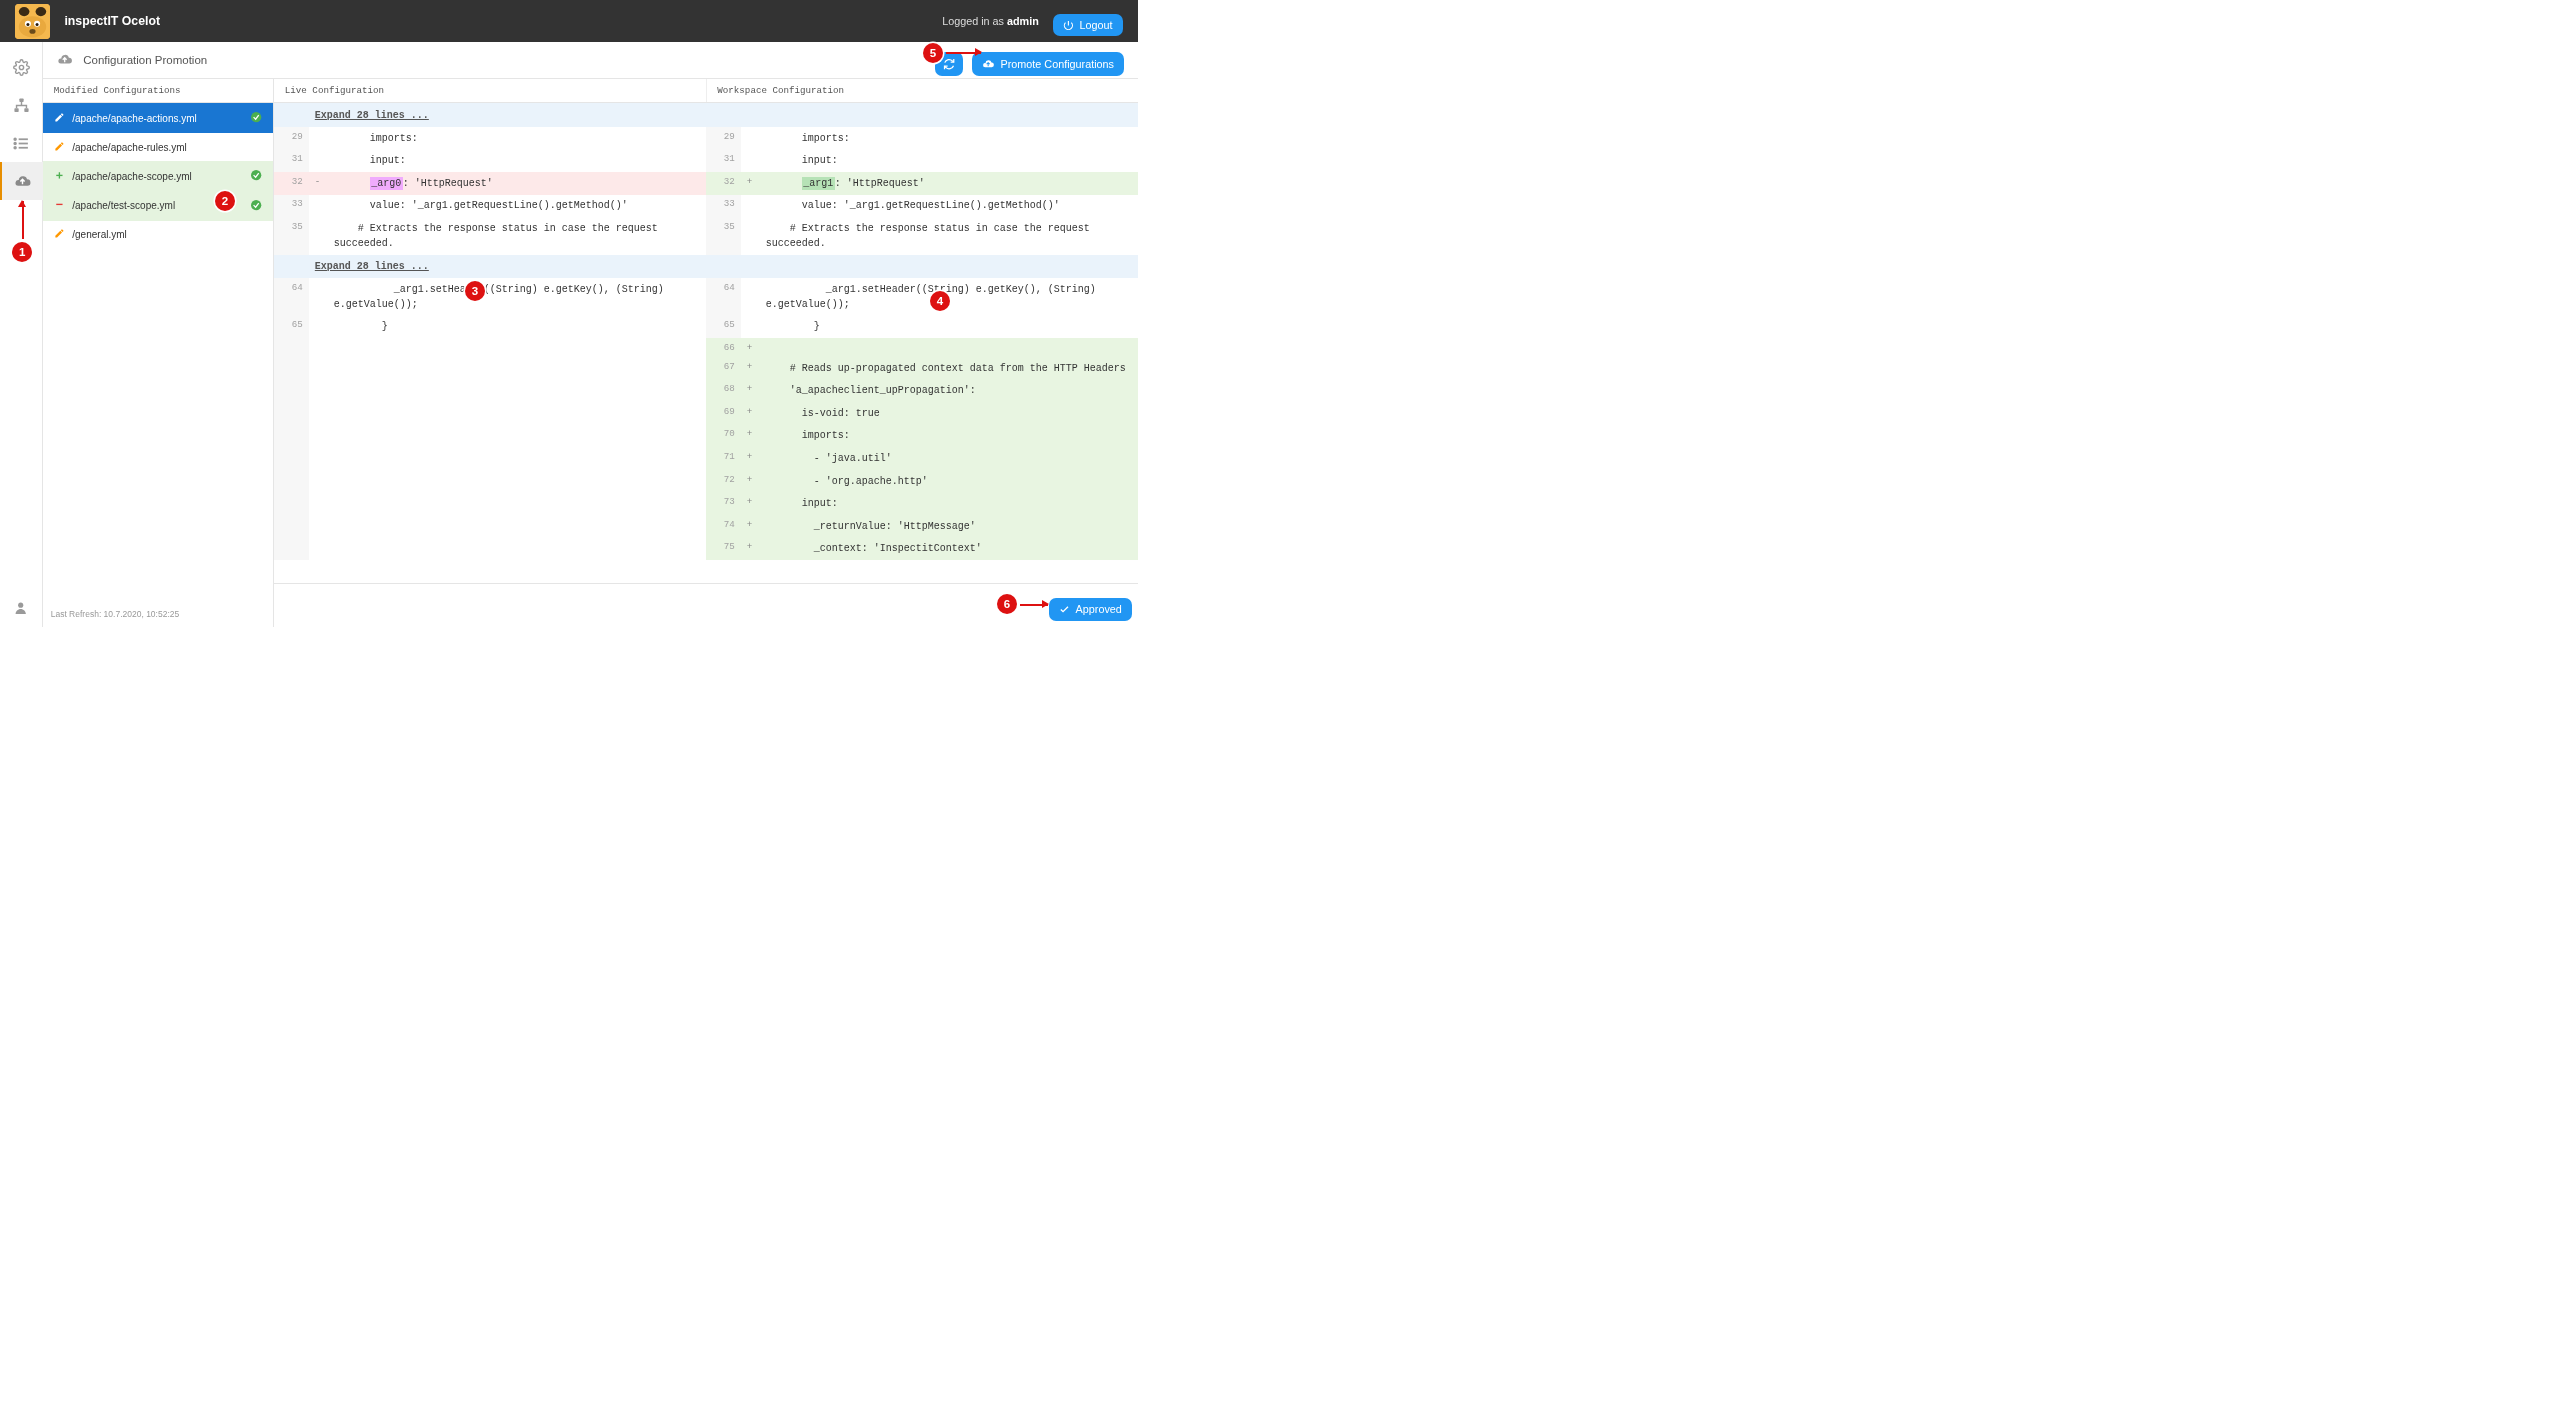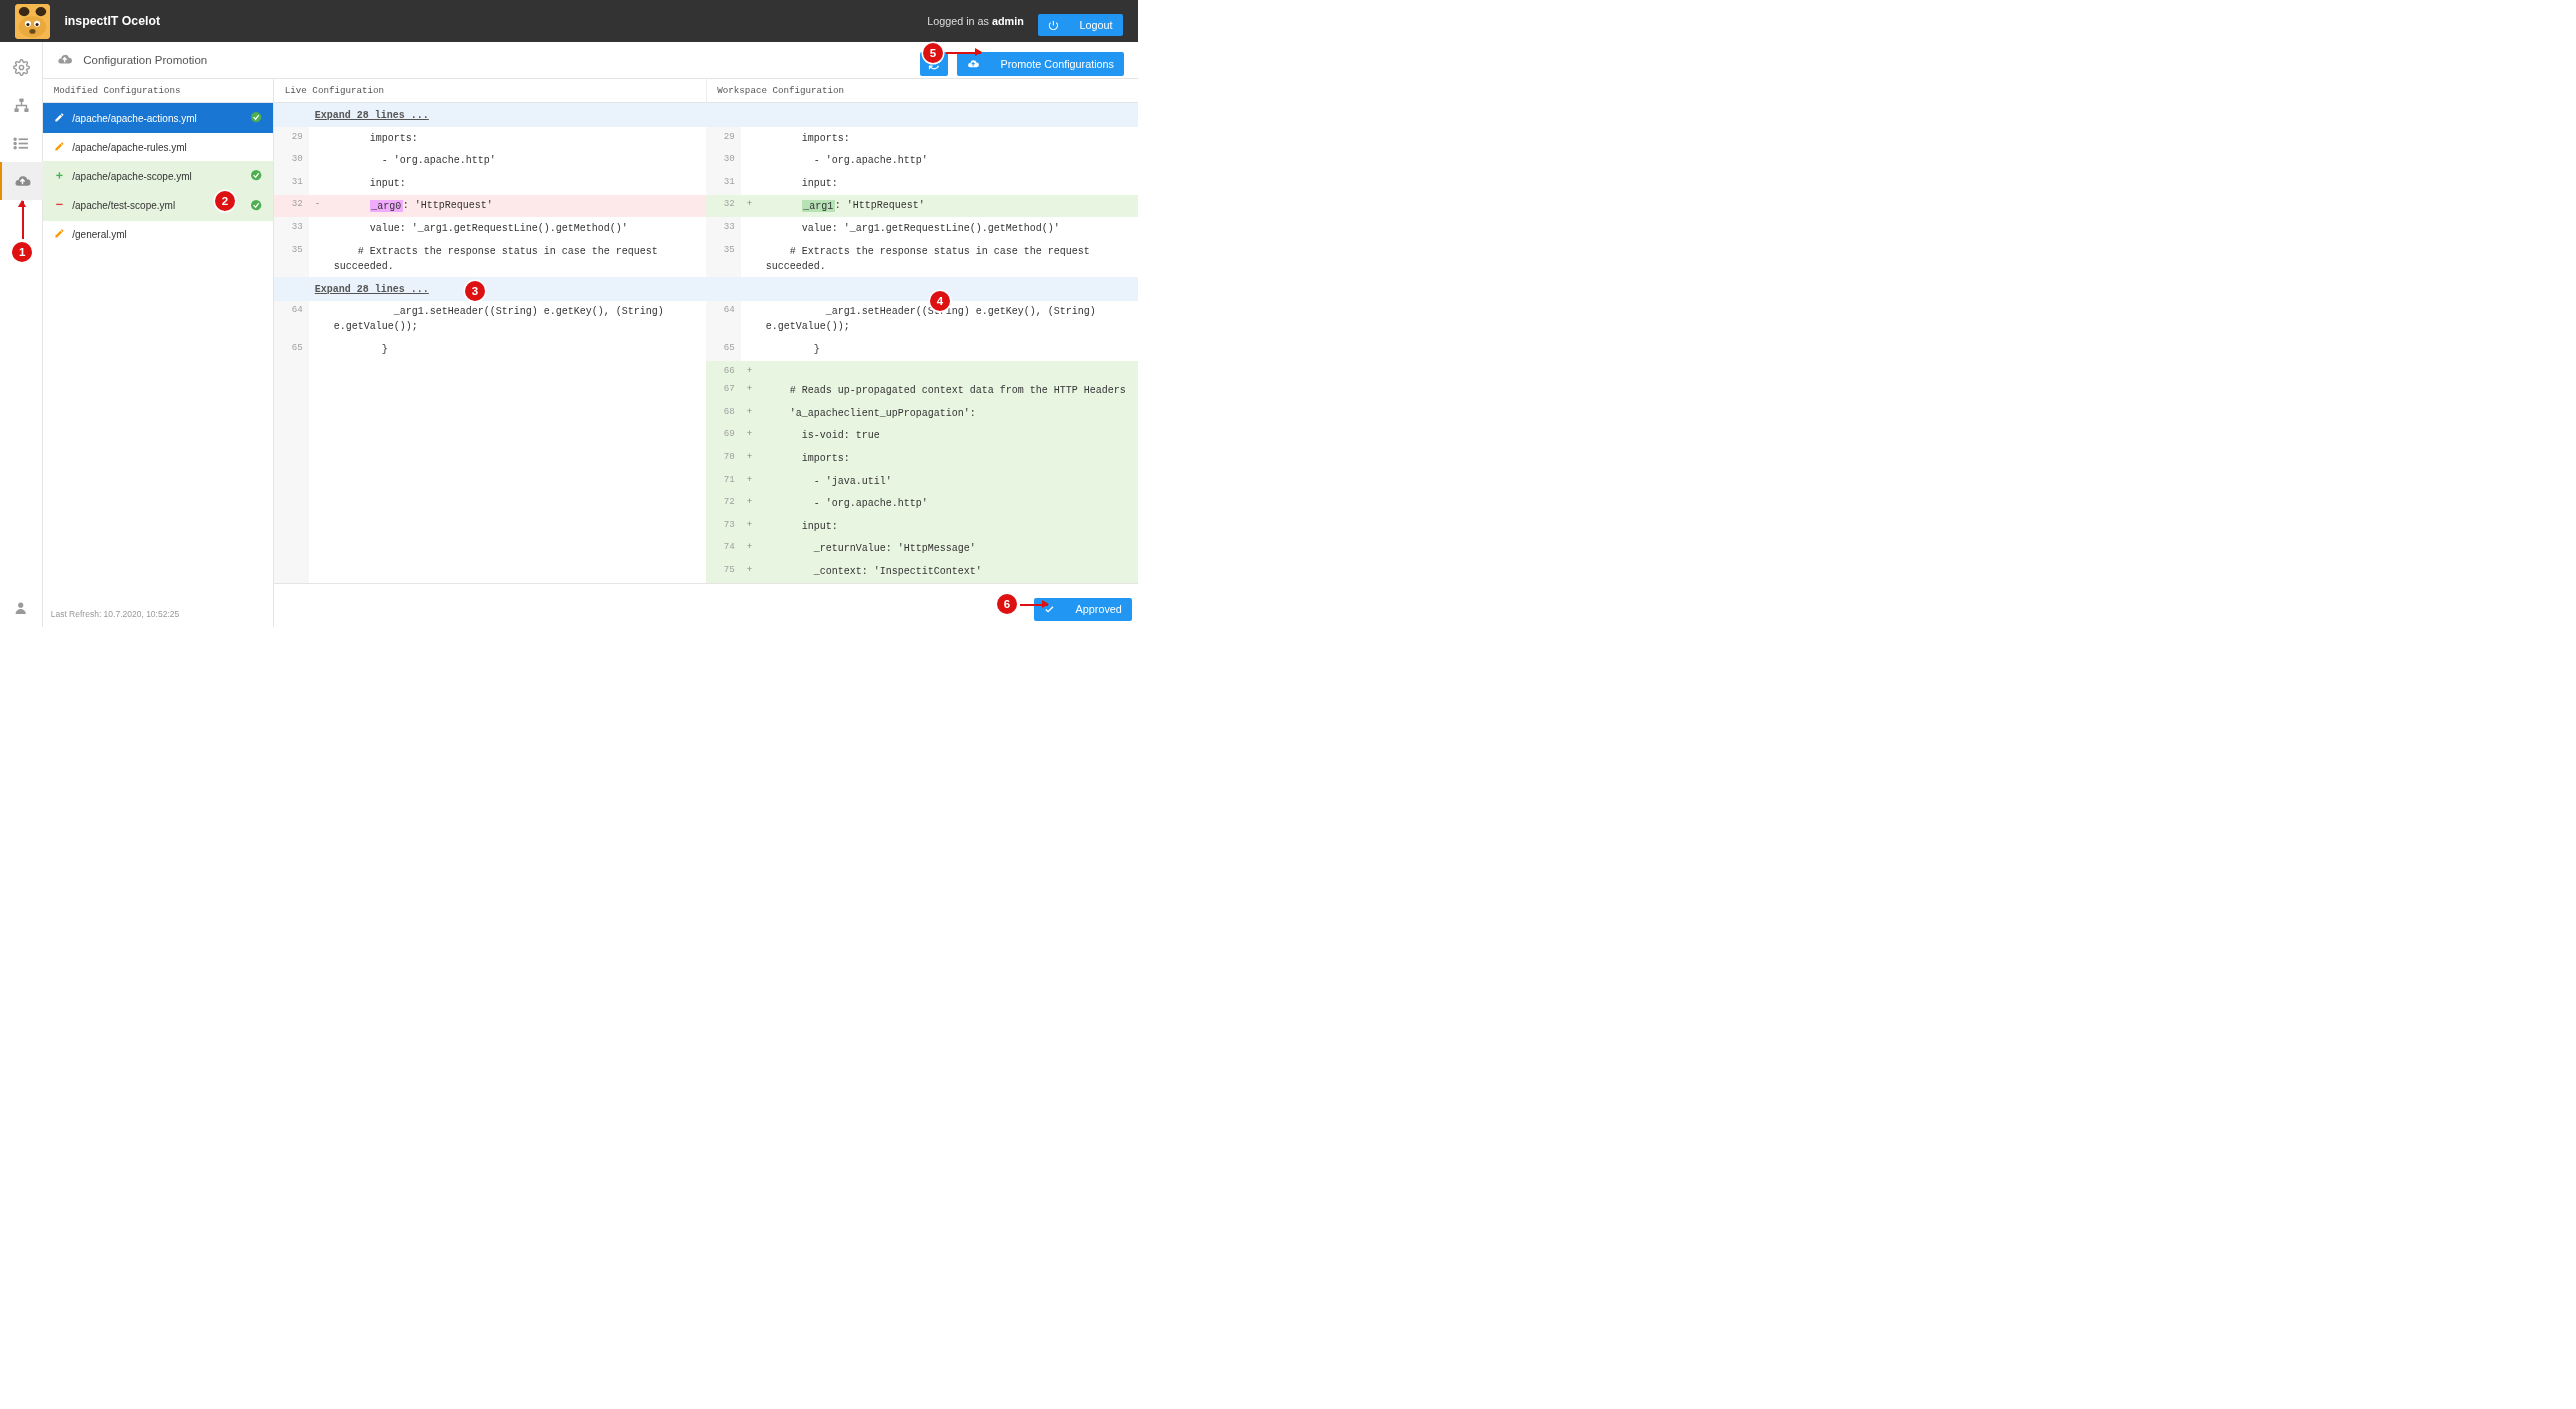--- a/index.html
+++ b/index.html
@@ -24,23 +24,23 @@
 }
 .logo-box {
   width: 35px; height: 35px; background: #f5b84e;
   border-radius: 3.8px; margin-right: 14px; position: relative; overflow: hidden;
 }
 .brand { font-size: 12.3px; font-weight: bold; }
 .top-spacer { flex: 1; }
 .login-text { color: #ddd; font-size: 10.8px; }
 .login-text b { color: #fff; }
 .btn {
-  border: none; cursor: pointer; border-radius: 2px;
+  border: none; cursor: pointer; border-radius: 7px;
   padding: 5.4px 10px; font-size: 10.8px; display: inline-flex;
-  align-items: center; gap: 21px; margin-top: 8px;
+  align-items: center; gap: 6px; margin-top: 8px;
 }
 .btn-primary { background: #2196f3; color: #fff; }
 .btn-icon-only { padding: 5.4px 7.7px; }
 
 
 .rail {
   position: absolute; top: 42px; bottom: 0; left: 0; width: 43px;
   background: #fff; border-right: 0.8px solid #e5e5e5;
   display: flex; flex-direction: column; align-items: center;
   padding-top: 6.2px;
@@ -349,28 +349,20 @@
 
             <tr>
                 <td class="gutter">29</td>
                 <td class="mark"></td>
                 <td class="code codeL">      imports:</td>
                 <td class="gutter gutterR">29</td>
                 <td class="mark markR"></td>
                 <td class="code codeR">      imports:</td>
               </tr>
             <tr>
-                <td class="gutter">30</td>
-                <td class="mark"></td>
-                <td class="code codeL">        - 'org.apache.http'</td>
-                <td class="gutter gutterR">30</td>
-                <td class="mark markR"></td>
-                <td class="code codeR">        - 'org.apache.http'</td>
-              </tr>
-            <tr>
                 <td class="gutter">31</td>
                 <td class="mark"></td>
                 <td class="code codeL">      input:</td>
                 <td class="gutter gutterR">31</td>
                 <td class="mark markR"></td>
                 <td class="code codeR">      input:</td>
               </tr>
 
             <tr class="row-del row-add">
               <td class="gutter">32</td>

